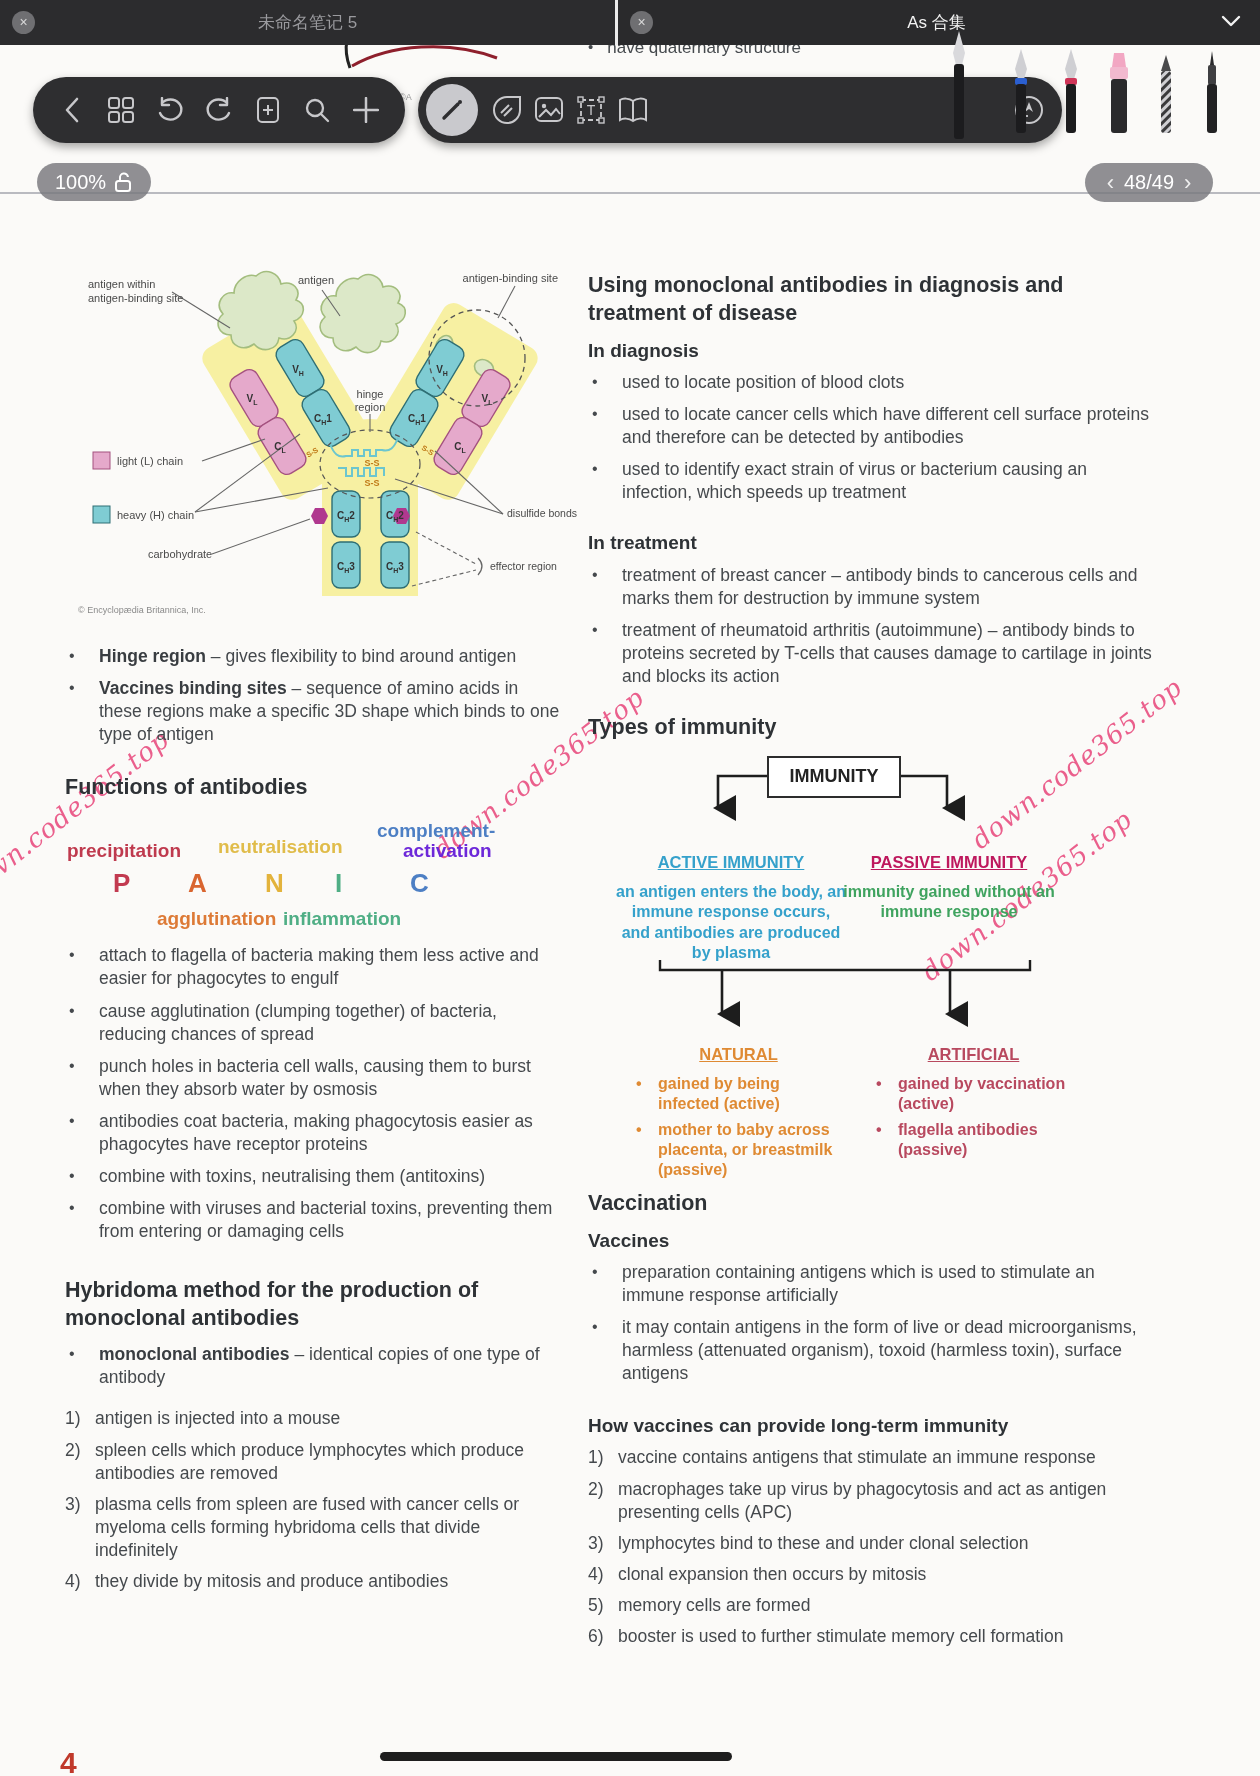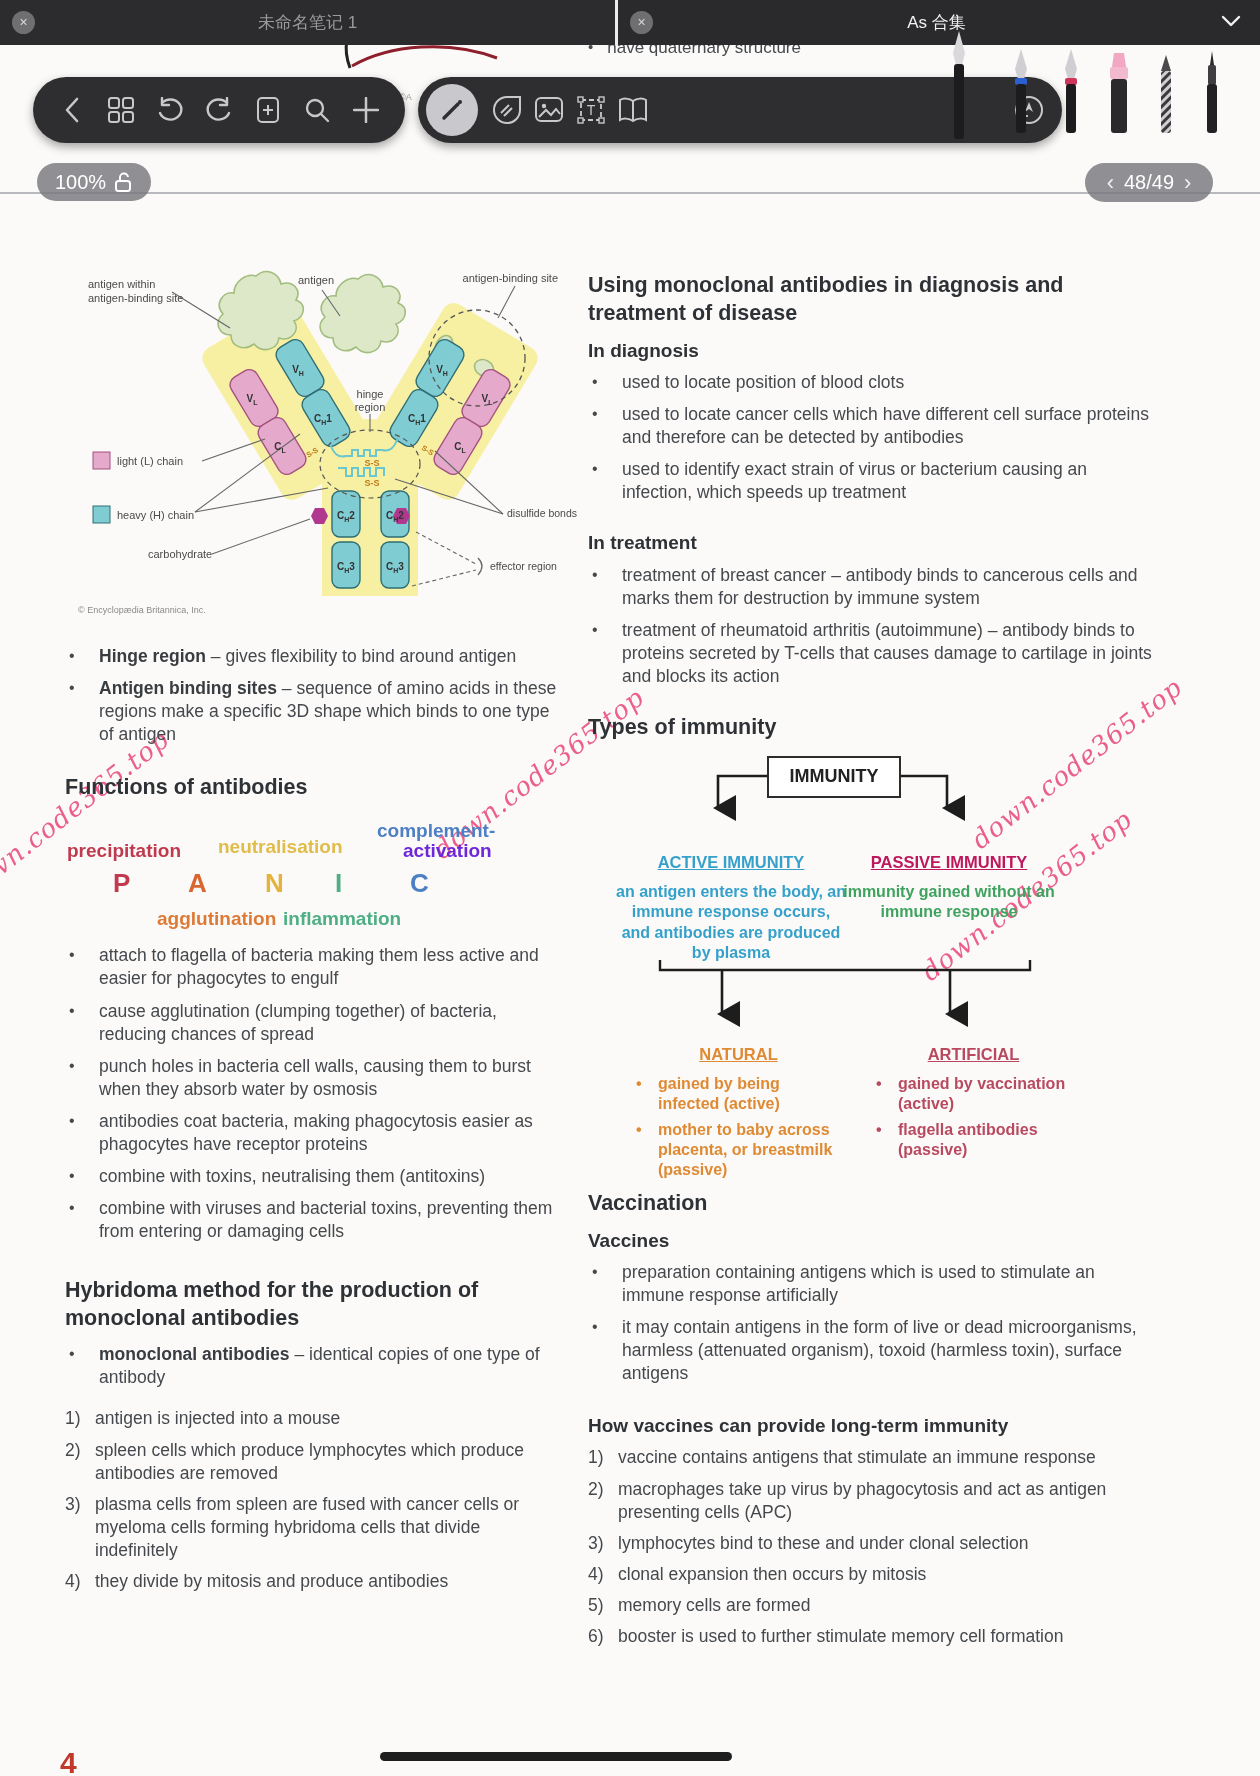--- a/index.html
+++ b/index.html
@@ -107,21 +107,21 @@
 </div>
 <div class="stray">©A</div>
 
 <svg class="ink" width="200" height="60">
   <path d="M17,2 C15,12 17,22 20,30" stroke="#222" stroke-width="3" fill="none"></path>
   <path d="M22,28 C60,6 120,2 167,20" stroke="#8e1f2c" stroke-width="3" fill="none"></path>
 </svg>
 
 <div class="tbar tbar-left">
   <div class="closebtn">×</div>
-  <div class="title">未命名笔记 1</div>
+  <div class="title">未命名笔记 5</div>
   <div class="spacer"></div>
 </div>
 <div class="tbar tbar-right">
   <div class="closebtn">×</div>
   <div class="title">As 合集</div>
   <div class="chev-down">
     <svg width="22" height="14">
       <polyline points="3,3 11,11 19,3" fill="none" stroke="#f2f2f2" stroke-width="2.4" stroke-linecap="round" stroke-linejoin="round"></polyline>
     </svg>
   </div>
@@ -414,21 +414,21 @@
     <text class="dom" x="286" y="334" text-anchor="middle"><tspan>C</tspan><tspan class="sub" dy="2.5">H</tspan><tspan dy="-2.5">3</tspan></text>
     <text class="dom" x="335" y="334" text-anchor="middle"><tspan>C</tspan><tspan class="sub" dy="2.5">H</tspan><tspan dy="-2.5">3</tspan></text>
   </svg>
 
   <ul class="blist" style="margin-top:22px;">
 
   <li>
         <span class="txt"><span class="b">Hinge region </span><span>– gives flexibility to bind around antigen</span></span>
       </li>
       <li>
-        <span class="txt"><span class="b">Antigen binding sites </span><span>– sequence of amino acids in these regions make a specific 3D shape which binds to one type of antigen</span></span>
+        <span class="txt"><span class="b">Vaccines binding sites </span><span>– sequence of amino acids in these regions make a specific 3D shape which binds to one type of antigen</span></span>
       </li>
     </ul>
 
   <h2 style="margin-top:28px;">Functions of antibodies</h2>
 
   <div class="panic">
     <span class="pw" style="left: 2px; top: 20px; color: rgb(191, 58, 78);">precipitation</span>
     <span class="pw" style="left: 153px; top: 16px; color: rgb(224, 188, 74);">neutralisation</span>
     <span class="pw" style="left: 312px; top: 0px; color: rgb(77, 127, 196);">complement-</span>
     <span class="pw" style="left: 338px; top: 20px; color: #6d28d9;">activation</span>

